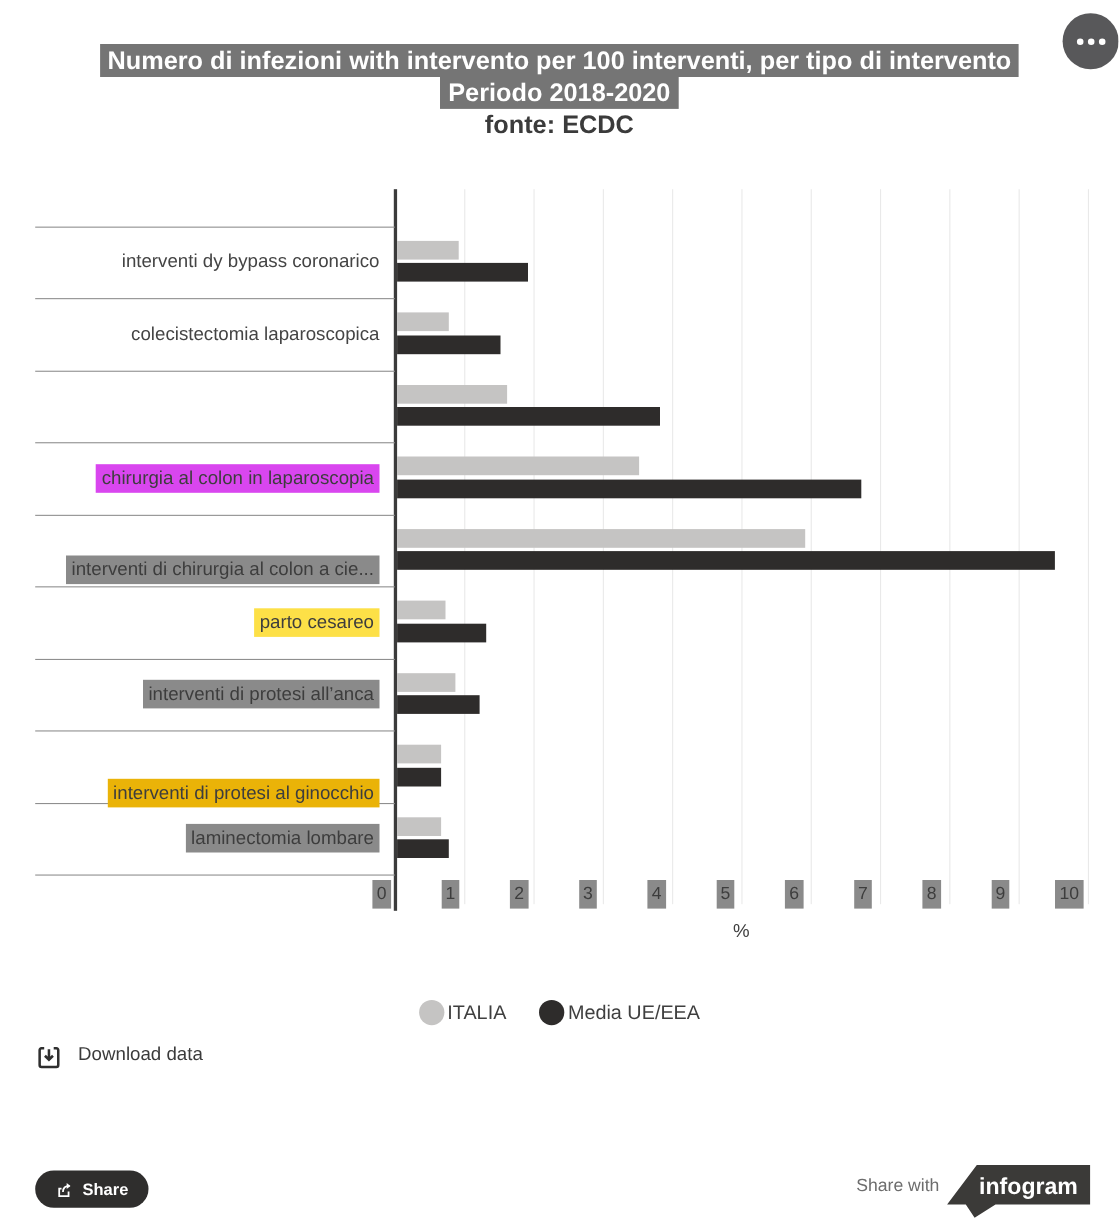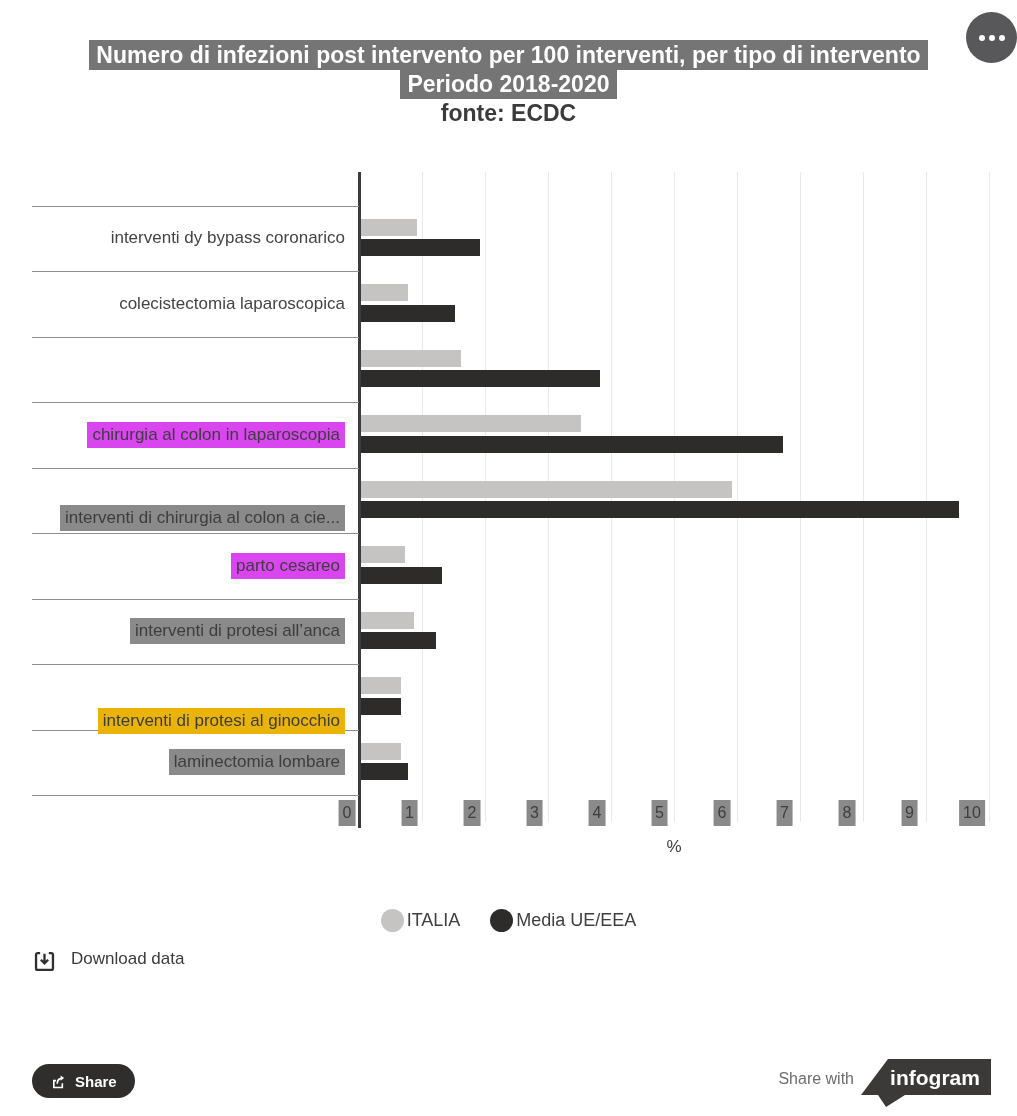--- a/index.html
+++ b/index.html
@@ -55,21 +55,21 @@
 
   <button id="menu-btn" style="background: rgb(88, 88, 90);">
     <span style="display:flex;gap:4px;">
       <span class="dot"></span>
         <span class="dot"></span>
         <span class="dot"></span>
     </span>
   </button>
 
   <div id="title">
-    <div class="title-line"><span class="title-hl" style="background: rgb(117, 117, 117);">Numero di infezioni post intervento per 100 interventi, per tipo di intervento</span></div>
+    <div class="title-line"><span class="title-hl" style="background: rgb(117, 117, 117);">Numero di infezioni with intervento per 100 interventi, per tipo di intervento</span></div>
     <div class="title-line"><span class="title-hl" style="background: rgb(117, 117, 117);">Periodo 2018-2020</span></div>
     <div class="title-line"><span>fonte: ECDC</span></div>
   </div>
 
   <div id="chart">
       <div class="gridline" style="left: 422px; top: 172px; height: 650px; background: rgb(233, 233, 233);"></div>
       <div class="gridline" style="left: 485px; top: 172px; height: 650px; background: rgb(233, 233, 233);"></div>
       <div class="gridline" style="left: 548px; top: 172px; height: 650px; background: rgb(233, 233, 233);"></div>
       <div class="gridline" style="left: 611px; top: 172px; height: 650px; background: rgb(233, 233, 233);"></div>
       <div class="gridline" style="left: 674px; top: 172px; height: 650px; background: rgb(233, 233, 233);"></div>
@@ -95,21 +95,21 @@
       <div class="row-label" style="left: 0px; top: 271px; width: 345px; height: 65.5px;">
         <span>colecistectomia laparoscopica</span>
       </div>
       <div class="row-label" style="left: 0px; top: 402px; width: 345px; height: 65.5px;">
         <span class="hl" style="background: #d946ef; color: rgb(61, 61, 61);">chirurgia al colon in laparoscopia</span>
       </div>
       <div class="row-label" style="left: 0px; top: 485px; width: 345px; height: 65.5px;">
         <span class="hl" style="background: rgb(138, 138, 138); color: rgb(61, 61, 61);">interventi di chirurgia al colon a cie...</span>
       </div>
       <div class="row-label" style="left: 0px; top: 533px; width: 345px; height: 65.5px;">
-        <span class="hl" style="background: #d946ef; color: rgb(61, 61, 61);">parto cesareo</span>
+        <span class="hl" style="background: #fde047; color: rgb(61, 61, 61);">parto cesareo</span>
       </div>
       <div class="row-label" style="left: 0px; top: 598.5px; width: 345px; height: 65.5px;">
         <span class="hl" style="background: rgb(138, 138, 138); color: rgb(61, 61, 61);">interventi di protesi all’anca</span>
       </div>
       <div class="row-label" style="left: 0px; top: 664px; width: 345px; height: 65.5px;">
         <span class="hl" style="background: #eab308; color: rgb(61, 61, 61); margin-top: 48px;">interventi di protesi al ginocchio</span>
       </div>
       <div class="row-label" style="left: 0px; top: 729.5px; width: 345px; height: 65.5px;">
         <span class="hl" style="background: rgb(138, 138, 138); color: rgb(61, 61, 61);">laminectomia lombare</span>
       </div>

